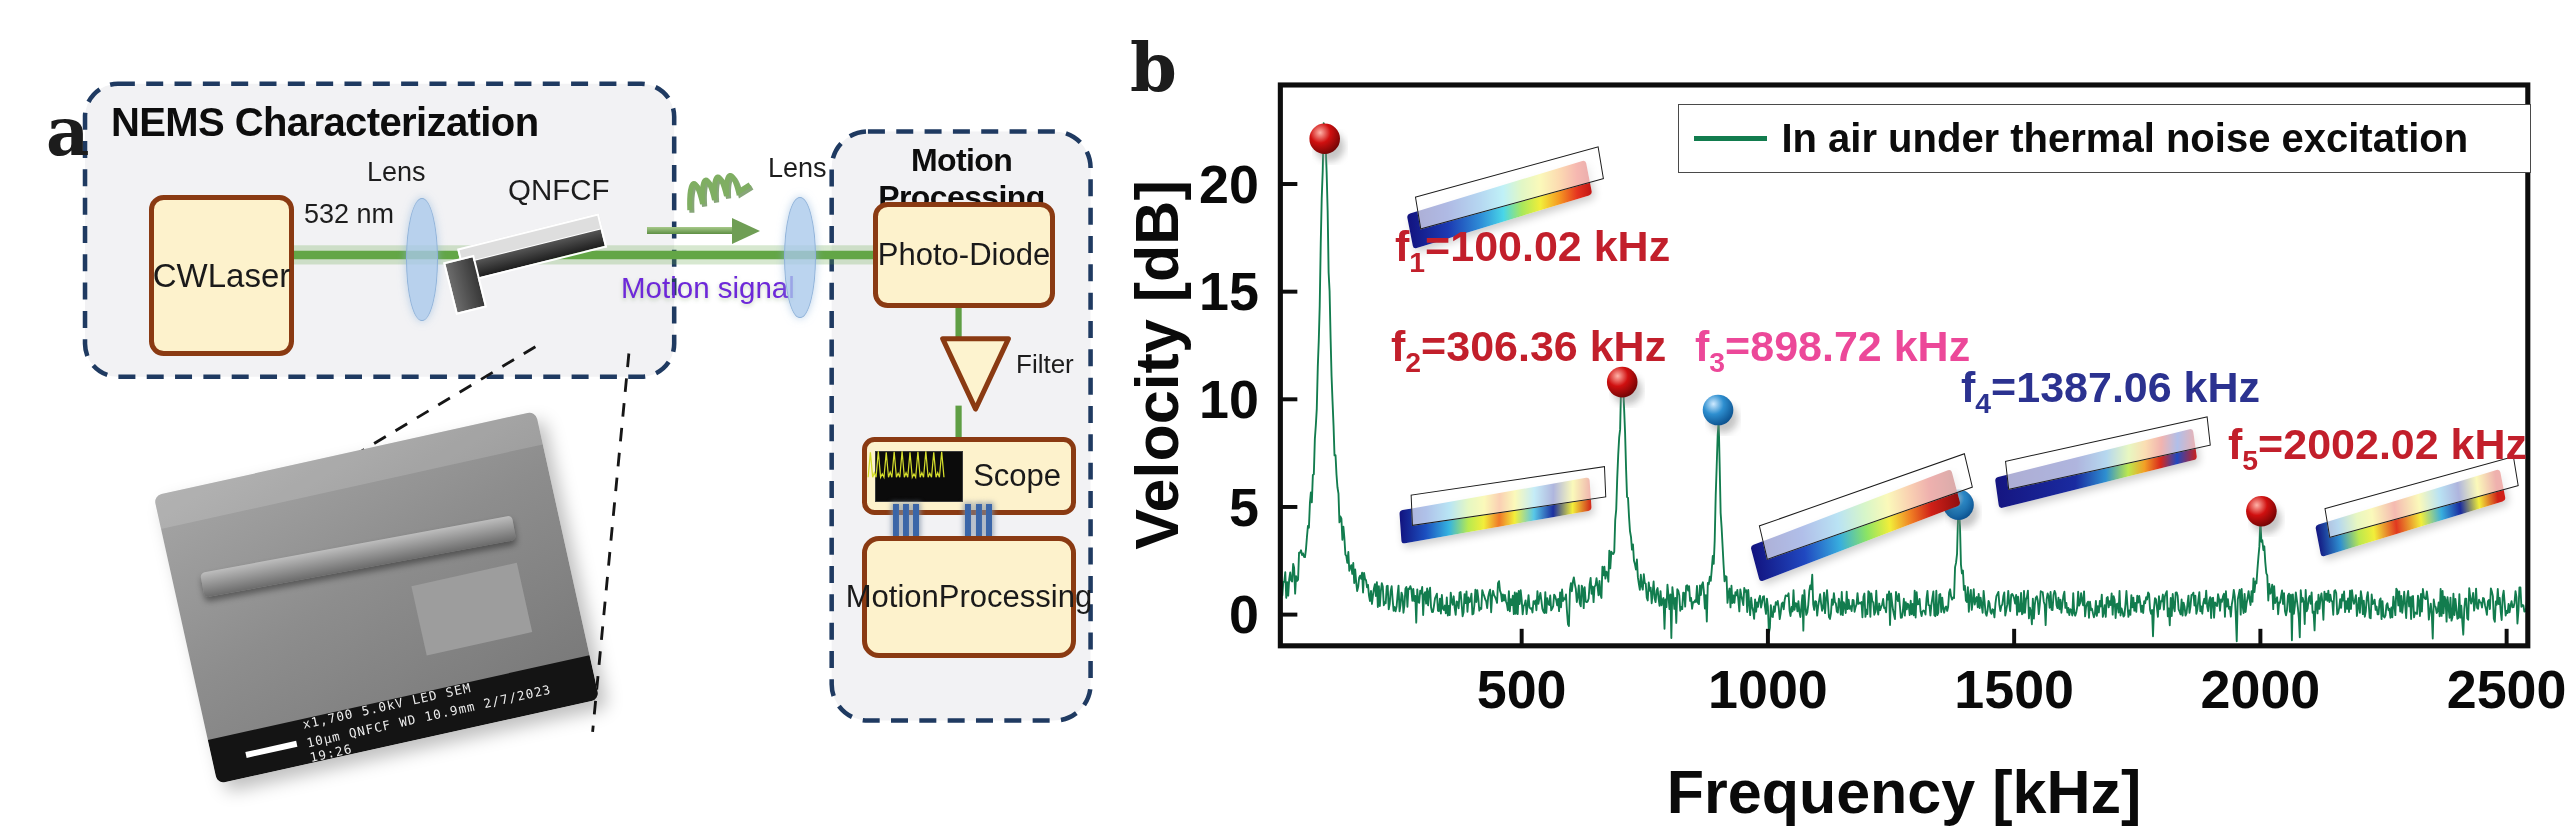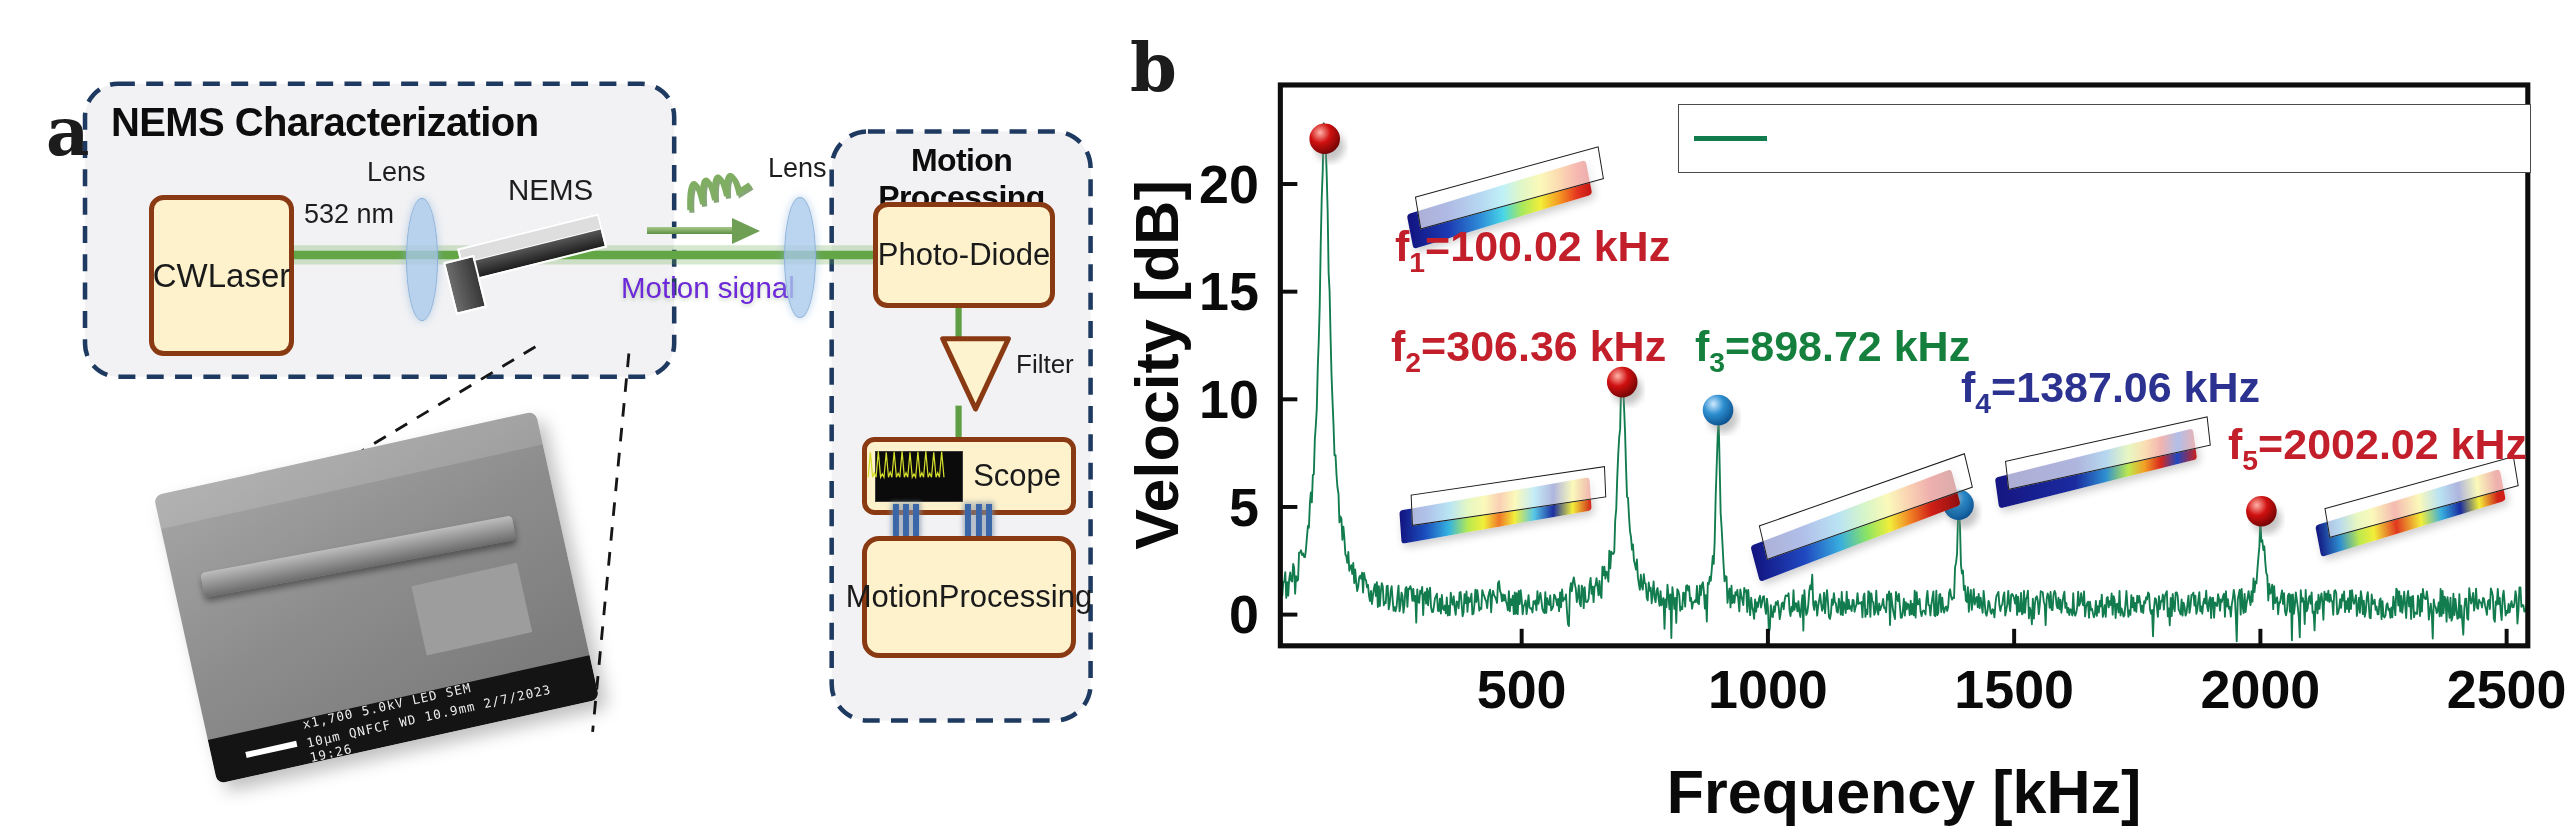--- a/index.html
+++ b/index.html
@@ -76,21 +76,21 @@
 
 <div class="abs small-lab" style="left:304px;top:199px;">532 nm</div>
 <div class="abs small-lab" style="left:367px;top:157px;">Lens</div>
 <div class="abs lens" style="left:406px;top:198px;width:29.5px;height:121px;"></div>
 
 <div class="abs nems3d" style="left:443px;top:222px;width:170px;height:85px;">
   <div class="topf"></div>
   <div class="body"></div>
   <div class="foot"></div>
 </div>
-<div class="abs small-lab" style="left:508px;top:173px;font-size:29.5px;">NEMS</div>
+<div class="abs small-lab" style="left:508px;top:173px;font-size:29.5px;">QNFCF</div>
 
 <svg class="abs" style="left:684px;top:159px;z-index:2;transform:rotate(-8deg);" width="113" height="62" viewBox="0 0 200 110">
   <path d="M6,78 C12,18 26,18 30,70 C34,16 48,16 52,66 C56,14 70,14 74,62 C78,16 92,16 96,58 L118,48" fill="none" stroke="#54803e" stroke-width="9" opacity="0.7" transform="translate(3,5)"></path>
   <path d="M6,78 C12,18 26,18 30,70 C34,16 48,16 52,66 C56,14 70,14 74,62 C78,16 92,16 96,58 L118,48" fill="none" stroke="#7fae62" stroke-width="9"></path>
 </svg>
 <div class="abs" style="left:647px;top:227px;width:86px;height:7.4px;z-index:2;background:linear-gradient(#a7c98a,#5e8f44);"></div>
 <div class="abs" style="left:732px;top:218px;width:0;height:0;z-index:2;border-left:28px solid #6f9e55;border-top:13px solid transparent;border-bottom:13px solid transparent;"></div>
 <div class="abs green-text" style="left:621px;top:271px;">Motion signal</div>
 
 <div class="abs small-lab" style="left:768px;top:153px;">Lens</div>
@@ -186,29 +186,30 @@
     <circle cx="3457.112562179234" cy="891.0748560460653" r="27" fill="url(#gball-blue)"></circle>
     <circle cx="4000.712609553889" cy="916.4760076775432" r="26" fill="#8a8a8a" opacity="0.5" filter="url(#soft)"></circle>
     <circle cx="3991.712609553889" cy="902.4760076775432" r="27" fill="url(#gball-red)"></circle>
   </svg>
 
 <div class="abs axis-title" style="left:1157px;top:365px;transform:translate(-50%,-50%) rotate(-90deg);">Velocity [dB]</div>
 <div class="abs axis-title" style="left:1904px;top:792px;transform:translate(-50%,-50%);">Frequency [kHz]</div>
 
 <div class="abs legend" style="left:1678px;top:104px;width:853px;height:69px;">
   <span class="sw" id="legend-swatch" style="background: rgb(18, 124, 78);"></span>
+  <span class="lt">In air under thermal noise excitation</span>
 </div>
 
 <div class="peak-label abs" style="left: 1395px; top: 222px; color: rgb(194, 31, 43);">
   <span>f</span><sub>1</sub><span>=100.02 kHz</span>
 </div>
 <div class="peak-label abs" style="left: 1391px; top: 322px; color: rgb(194, 31, 43);">
   <span>f</span><sub>2</sub><span>=306.36 kHz</span>
 </div>
-<div class="peak-label abs" style="left: 1695px; top: 322px; color: #15803d;">
+<div class="peak-label abs" style="left: 1695px; top: 322px; color: #ec4899;">
   <span>f</span><sub>3</sub><span>=898.72 kHz</span>
 </div>
 <div class="peak-label abs" style="left: 1961px; top: 363px; color: rgb(43, 50, 144);">
   <span>f</span><sub>4</sub><span>=1387.06 kHz</span>
 </div>
 <div class="peak-label abs" style="left: 2228px; top: 420px; color: rgb(194, 31, 43);">
   <span>f</span><sub>5</sub><span>=2002.02 kHz</span>
 </div>
 
 <div class="mode m1" style="left:1406px;top:187px;width:187px;height:35px;transform:rotate(-17deg) skewX(-6deg);">

